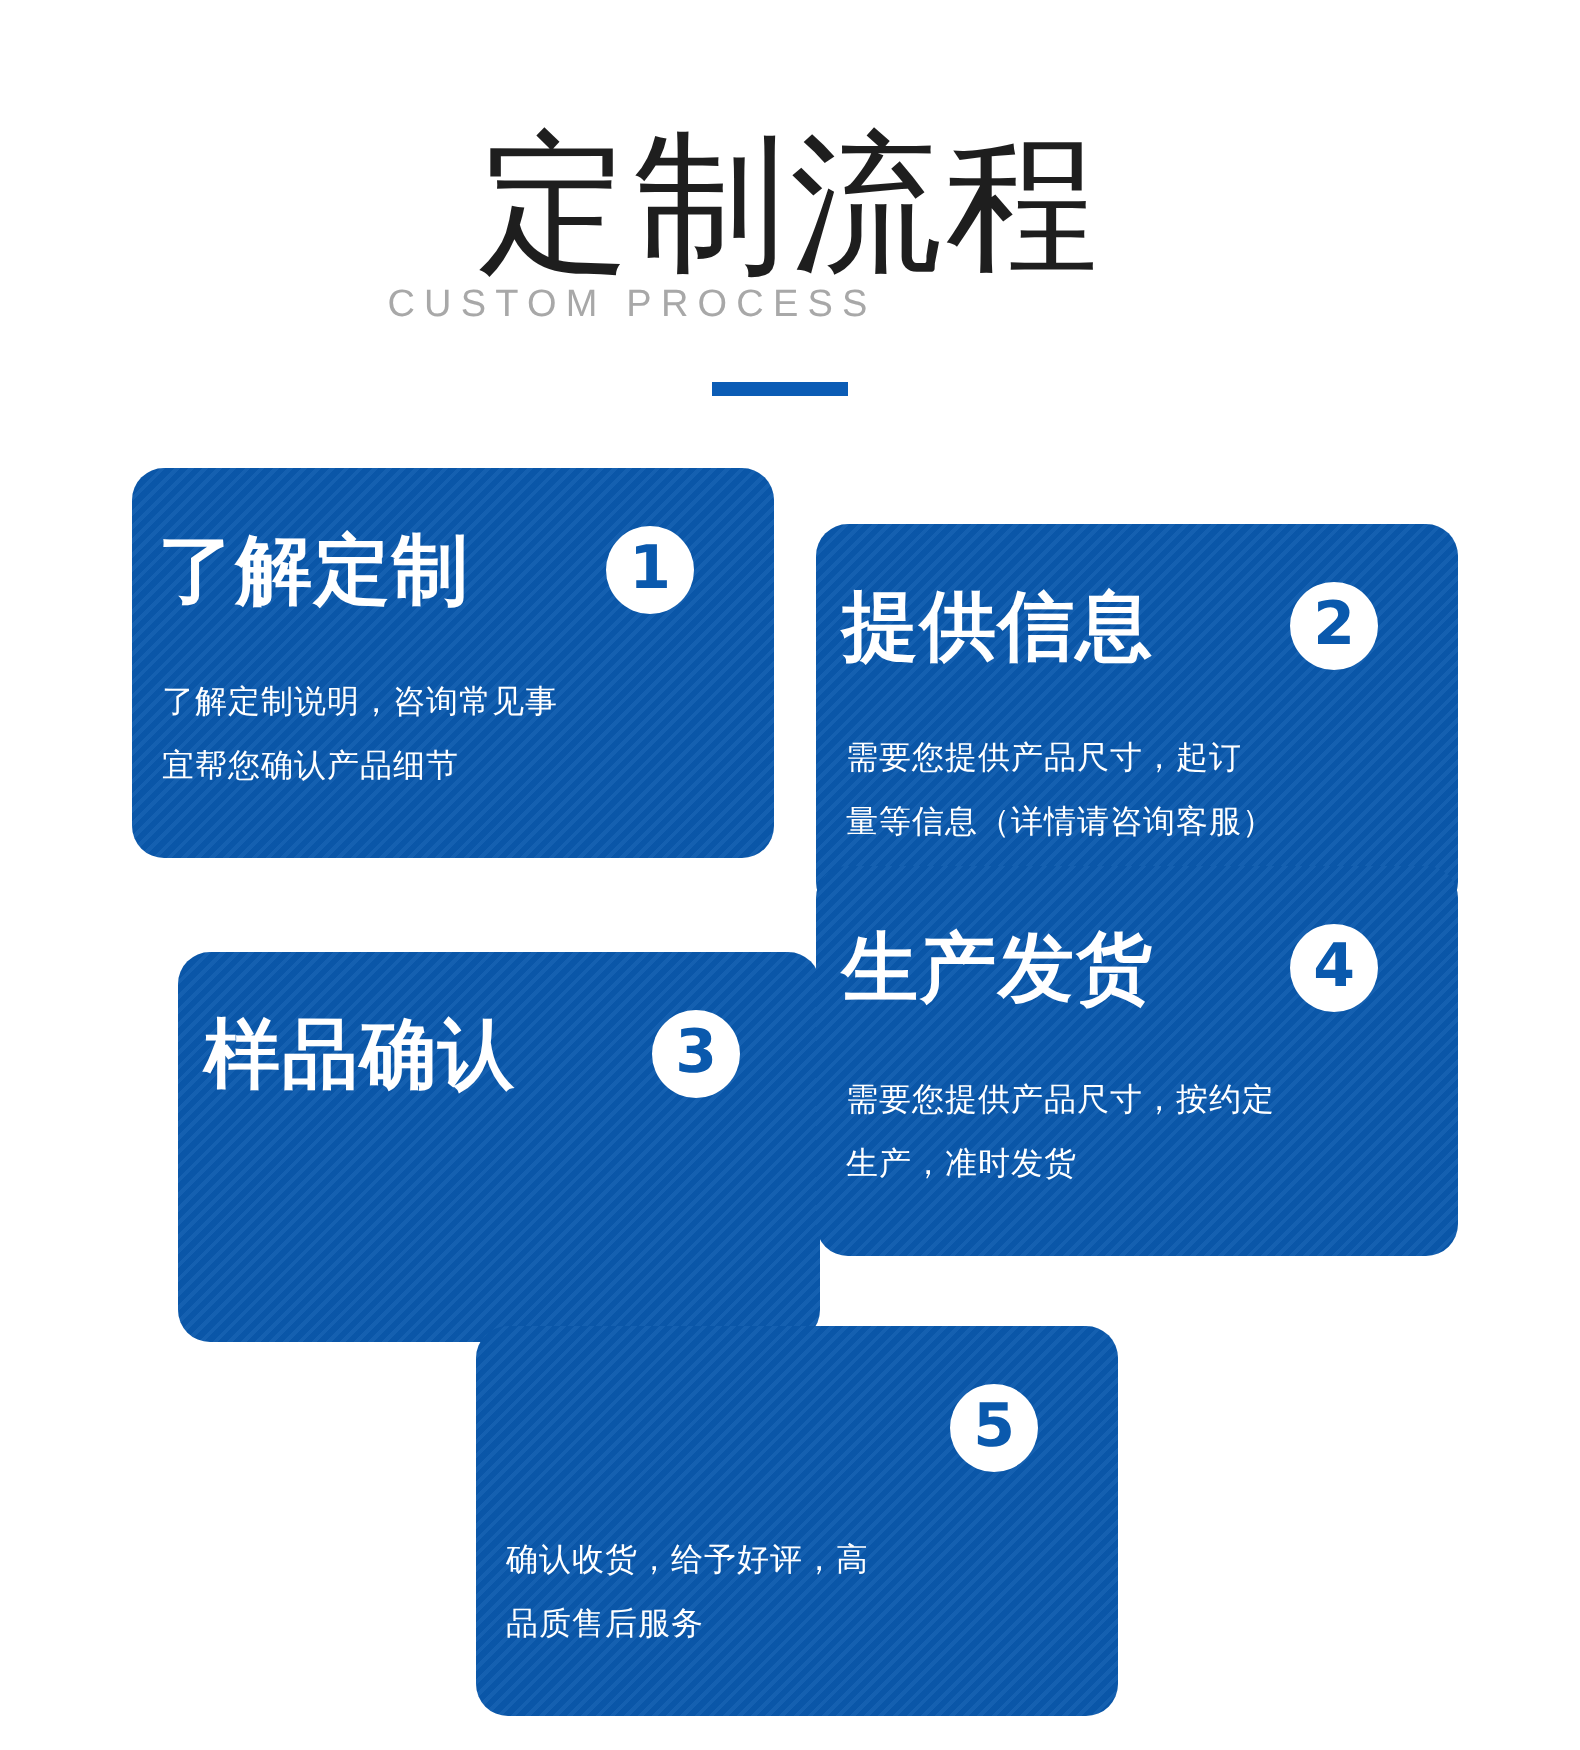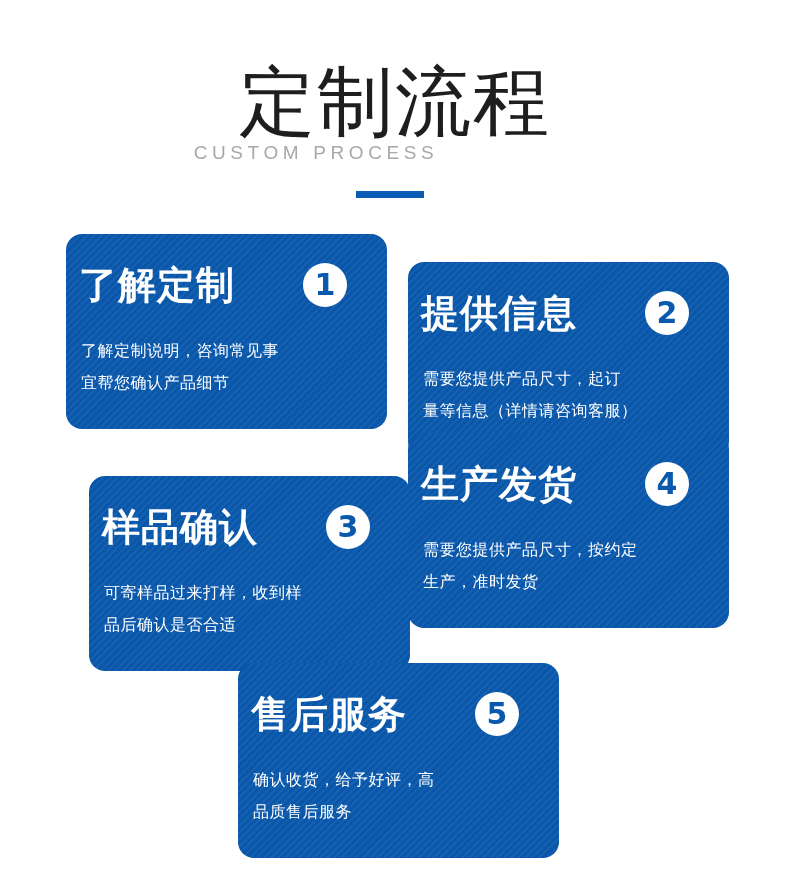--- a/index.html
+++ b/index.html
@@ -90,29 +90,26 @@
 <div class="card" style="left:408px; top:234px;margin-top:28px;">
   <div class="card-title">提供信息</div>
   <div class="num-circle">2</div>
   <div class="card-body" style="width:300px;">需要您提供产品尺寸，起订
 量等信息（详情请咨询客服）</div>
 </div>
 
 <div class="card" style="left:66px; top:476px;margin-left:23px;">
   <div class="card-title">样品确认</div>
   <div class="num-circle">3</div>
-  <div class="card-body">可寄样品过来打样，收到样
-品后确认是否合适</div>
 </div>
 
 <div class="card" style="left:408px; top:433px;">
   <div class="card-title">生产发货</div>
   <div class="num-circle">4</div>
   <div class="card-body">需要您提供产品尺寸，按约定
 生产，准时发货</div>
 </div>
 
 <div class="card" style="left:238px; top:663px;">
-  <div class="card-title">售后服务</div>
   <div class="num-circle">5</div>
   <div class="card-body">确认收货，给予好评，高
 品质售后服务</div>
 </div>
 
 </body></html>

